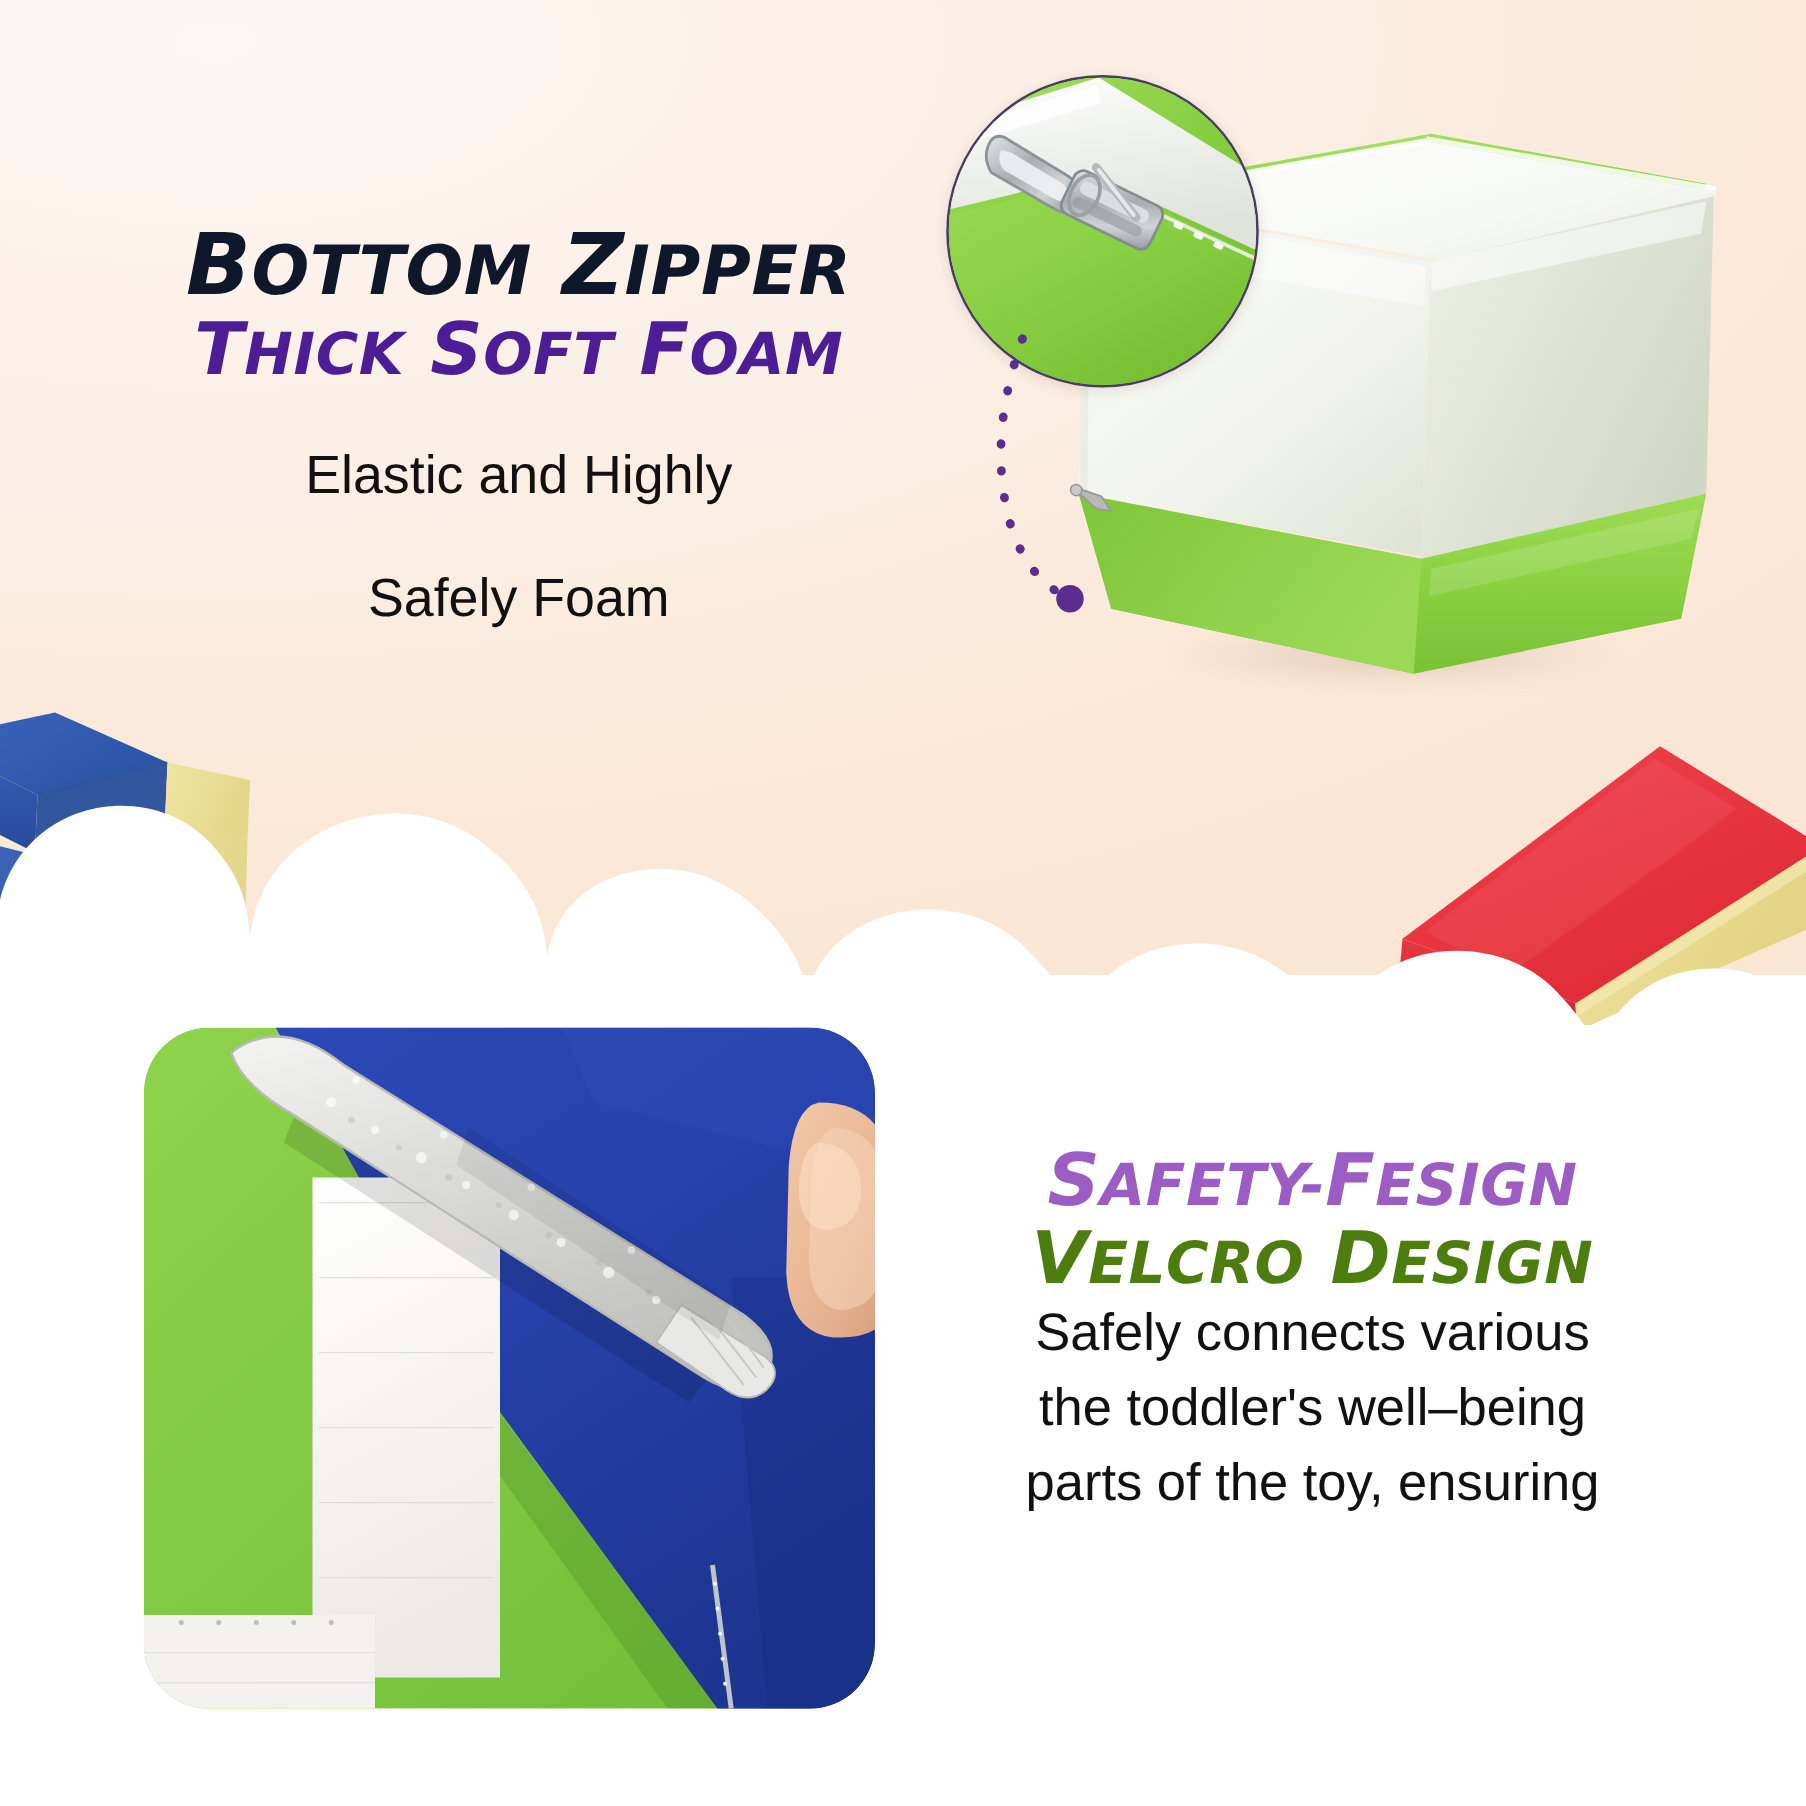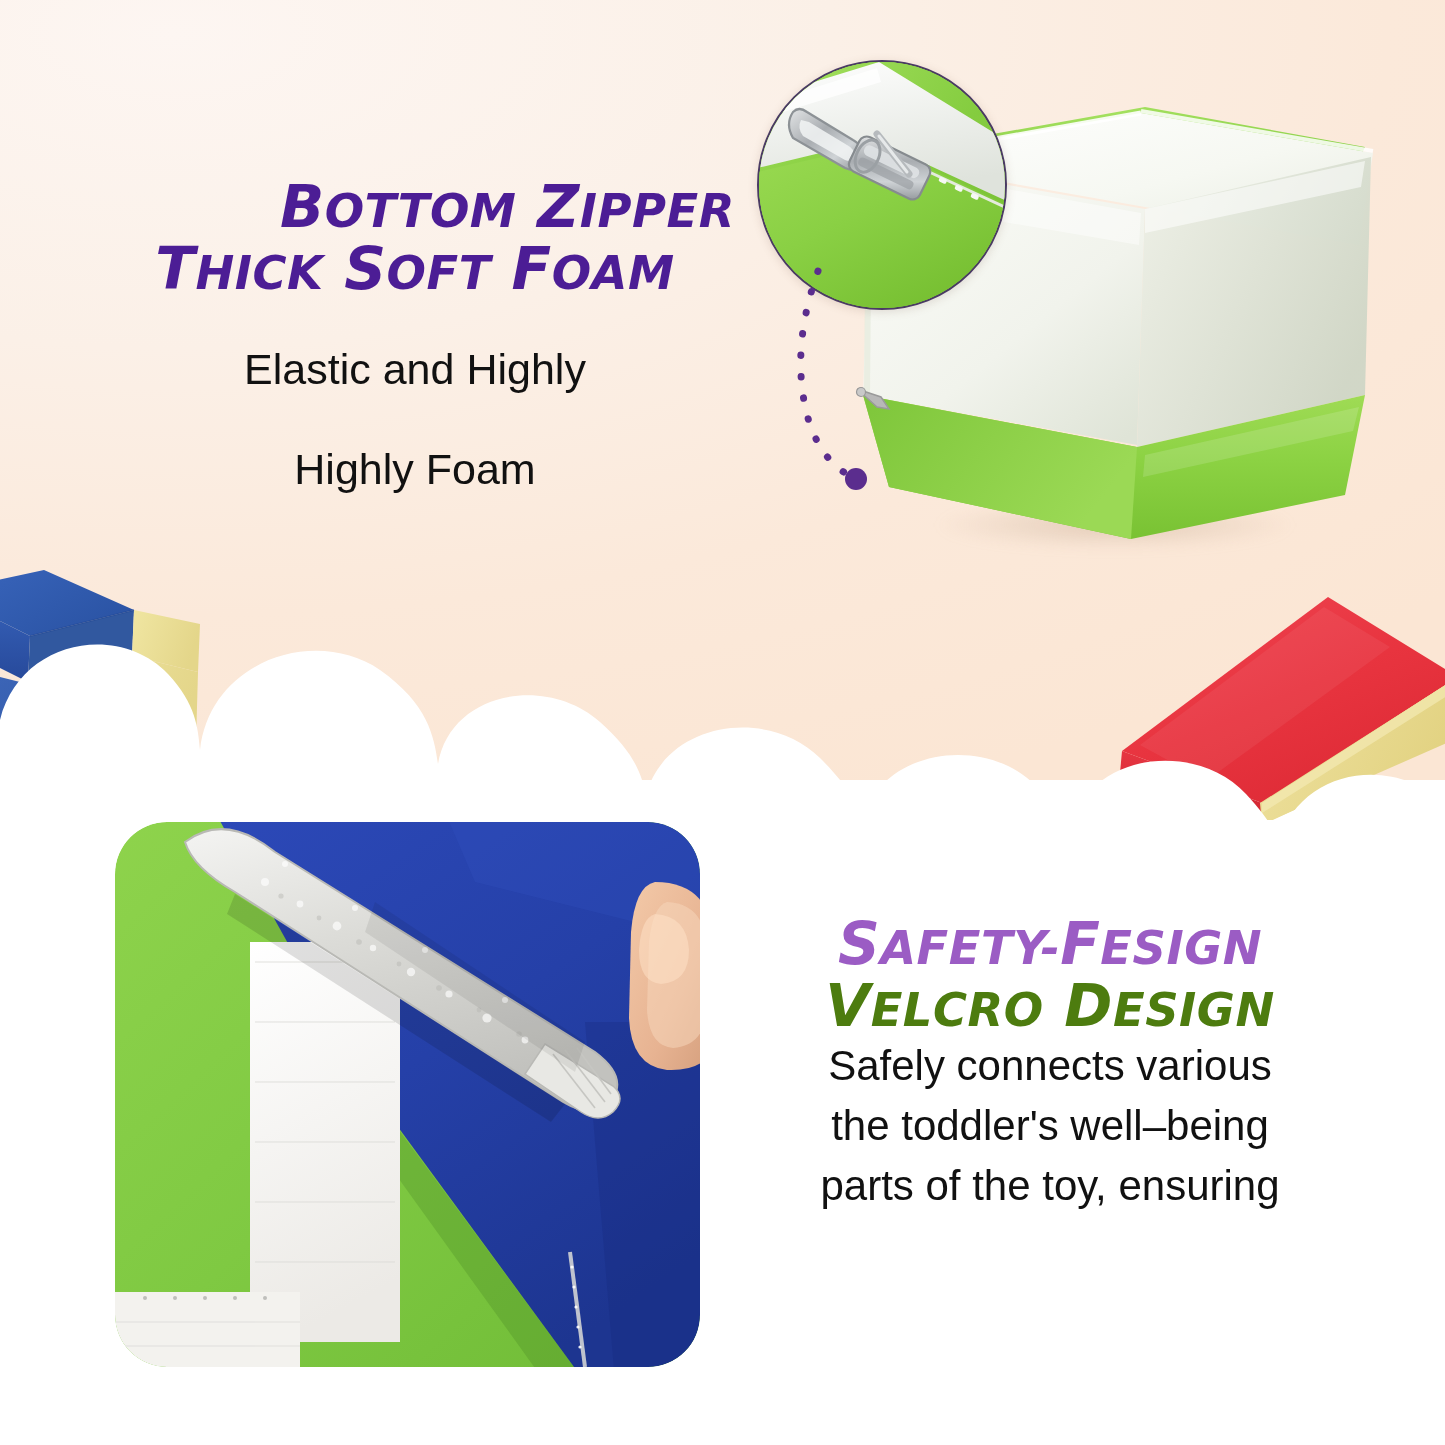--- a/index.html
+++ b/index.html
@@ -91,21 +91,21 @@
 
   .head-purple,.head-orange{
     display:block;
     font-family:"DejaVu Sans", sans-serif;
     font-weight:bold;
     font-style:italic;
     letter-spacing:.5px;
     line-height:1.03;
     white-space:nowrap;
   }
-  .text-top .head-purple{color:#4c1d95;font-size:58px;text-align:right;}
+  .text-top .head-purple{color:#0f172a;font-size:68px;}
   .text-top .head-orange{color:#4c1d95;font-size:58px;margin-top:2px;}
   .text-bottom .head-purple{color:#9b5cc4;font-size:58px;}
   .text-bottom .head-orange{color:#4d7c0f;font-size:58px;margin-top:2px;}
 
   .subtext{
     display:block;
     color:#111111;
     font-family:"Liberation Sans", sans-serif;
     font-size:43px;
     line-height:1.33;
@@ -463,21 +463,21 @@
           <circle cx="465" cy="525" r="1.6"></circle>
         </g>
       </g>
     </svg>
   </div>
 
   <div class="text-top">
     <span class="head-purple"><span>B</span><span style="font-size: 0.8em;">OTTOM</span><span> </span><span>Z</span><span style="font-size: 0.8em;">IPPER</span></span>
     <span class="head-orange"><span>T</span><span style="font-size: 0.8em;">HICK</span><span> </span><span>S</span><span style="font-size: 0.8em;">OFT</span><span> </span><span>F</span><span style="font-size: 0.8em;">OAM</span></span>
     <span class="subtext">Elastic and Highly</span>
-    <span class="subtext">Highly Foam</span>
+    <span class="subtext">Safely Foam</span>
   </div>
 
   <div class="text-bottom">
     <span class="head-purple"><span>S</span><span style="font-size: 0.8em; margin-top: 24px;">AFETY</span><span style="font-size: 0.8em;">-</span><span>F</span><span style="font-size: 0.8em;">ESIGN</span></span>
     <span class="head-orange"><span>V</span><span style="font-size: 0.8em;">ELCRO</span><span> </span><span>D</span><span style="font-size: 0.8em;">ESIGN</span></span>
     <span class="subtext">Safely connects various</span>
     <span class="subtext">the toddler's well–being</span>
     <span class="subtext">parts of the toy, ensuring</span>
   </div>
 

